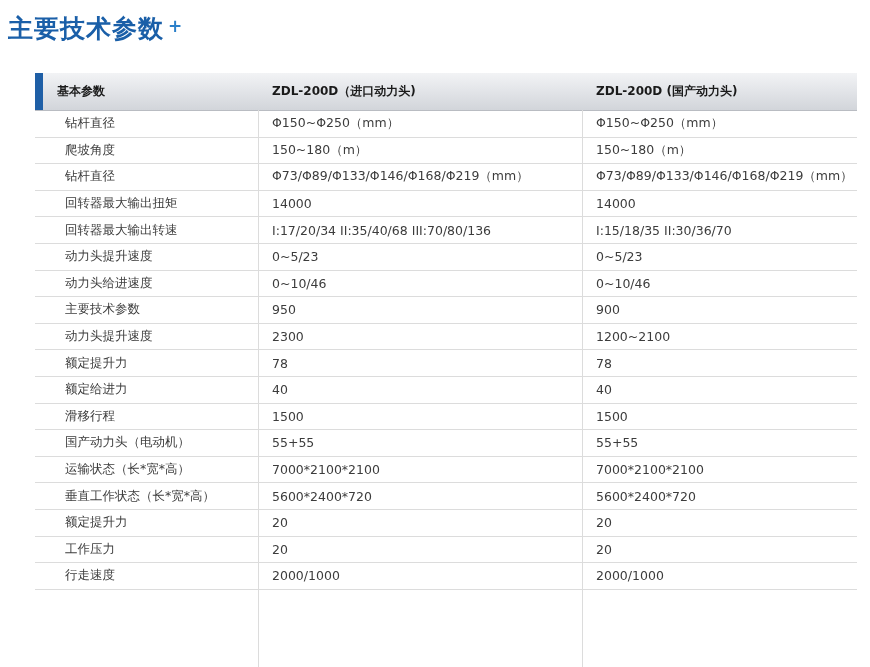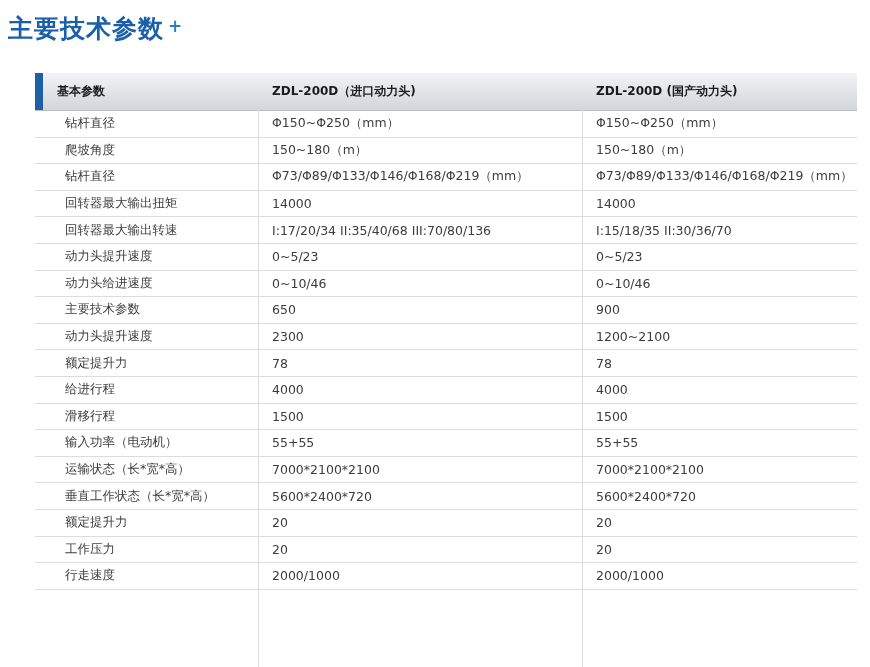--- a/index.html
+++ b/index.html
@@ -162,45 +162,45 @@
         <td>0~5/23</td>
         <td>0~5/23</td>
       </tr>
       <tr>
         <td class="label">动力头给进速度</td>
         <td>0~10/46</td>
         <td>0~10/46</td>
       </tr>
       <tr>
         <td class="label">主要技术参数</td>
-        <td>650</td>
+        <td>950</td>
         <td>900</td>
       </tr>
       <tr>
         <td class="label">动力头提升速度</td>
         <td>2300</td>
         <td>1200~2100</td>
       </tr>
       <tr>
         <td class="label">额定提升力</td>
         <td>78</td>
         <td>78</td>
       </tr>
       <tr>
-        <td class="label">给进行程</td>
-        <td>4000</td>
-        <td>4000</td>
+        <td class="label">额定给进力</td>
+        <td>40</td>
+        <td>40</td>
       </tr>
       <tr>
         <td class="label">滑移行程</td>
         <td>1500</td>
         <td>1500</td>
       </tr>
       <tr>
-        <td class="label">输入功率（电动机）</td>
+        <td class="label">国产动力头（电动机）</td>
         <td>55+55</td>
         <td>55+55</td>
       </tr>
       <tr>
         <td class="label">运输状态（长*宽*高）</td>
         <td>7000*2100*2100</td>
         <td>7000*2100*2100</td>
       </tr>
       <tr>
         <td class="label">垂直工作状态（长*宽*高）</td>

